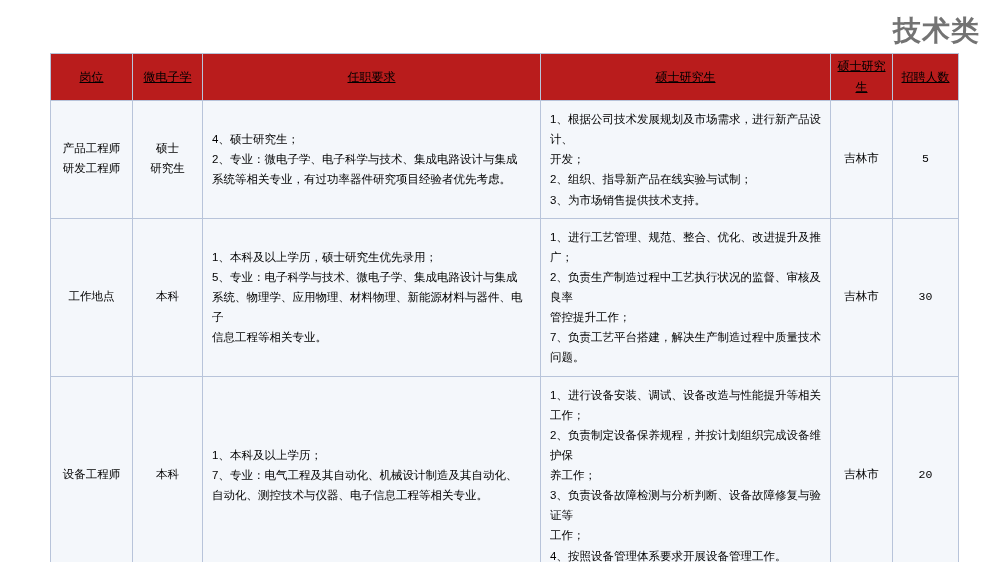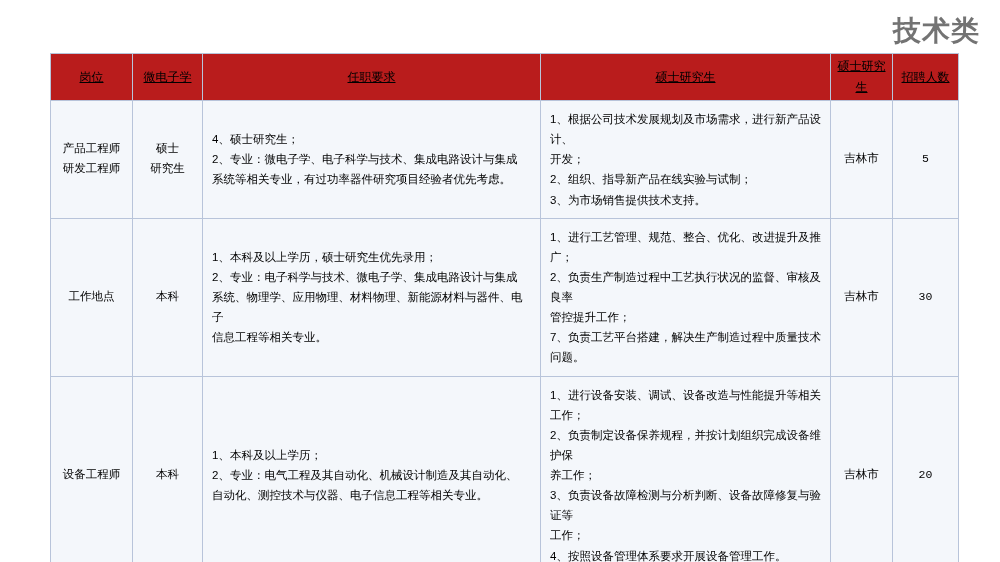--- a/index.html
+++ b/index.html
@@ -137,21 +137,21 @@
 
         <tr class="row-alt">
           <td class="c-pos">
             <span class="cell-line">工作地点</span>
           </td>
           <td class="c-edu">
             <span class="cell-line">本科</span>
           </td>
           <td class="c-req">
             <span class="cell-line">1、本科及以上学历，硕士研究生优先录用；</span>
-            <span class="cell-line">2、专业：电子科学与技术、微电子学、集成电路设计与集成</span>
+            <span class="cell-line">5、专业：电子科学与技术、微电子学、集成电路设计与集成</span>
             <span class="cell-line">系统、物理学、应用物理、材料物理、新能源材料与器件、电子</span>
             <span class="cell-line">信息工程等相关专业。</span>
           </td>
           <td class="c-duty">
             <span class="cell-line">1、进行工艺管理、规范、整合、优化、改进提升及推广；</span>
             <span class="cell-line">2、负责生产制造过程中工艺执行状况的监督、审核及良率</span>
             <span class="cell-line">管控提升工作；</span>
             <span class="cell-line">7、负责工艺平台搭建，解决生产制造过程中质量技术问题。</span>
           </td>
           <td class="c-loc">吉林市</td>
@@ -160,21 +160,21 @@
 
         <tr class="row-alt">
           <td class="c-pos">
             <span class="cell-line">设备工程师</span>
           </td>
           <td class="c-edu">
             <span class="cell-line">本科</span>
           </td>
           <td class="c-req">
             <span class="cell-line">1、本科及以上学历；</span>
-            <span class="cell-line">2、专业：电气工程及其自动化、机械设计制造及其自动化、</span>
+            <span class="cell-line">7、专业：电气工程及其自动化、机械设计制造及其自动化、</span>
             <span class="cell-line">自动化、测控技术与仪器、电子信息工程等相关专业。</span>
           </td>
           <td class="c-duty">
             <span class="cell-line">1、进行设备安装、调试、设备改造与性能提升等相关工作；</span>
             <span class="cell-line">2、负责制定设备保养规程，并按计划组织完成设备维护保</span>
             <span class="cell-line">养工作；</span>
             <span class="cell-line">3、负责设备故障检测与分析判断、设备故障修复与验证等</span>
             <span class="cell-line">工作；</span>
             <span class="cell-line">4、按照设备管理体系要求开展设备管理工作。</span>
           </td>

